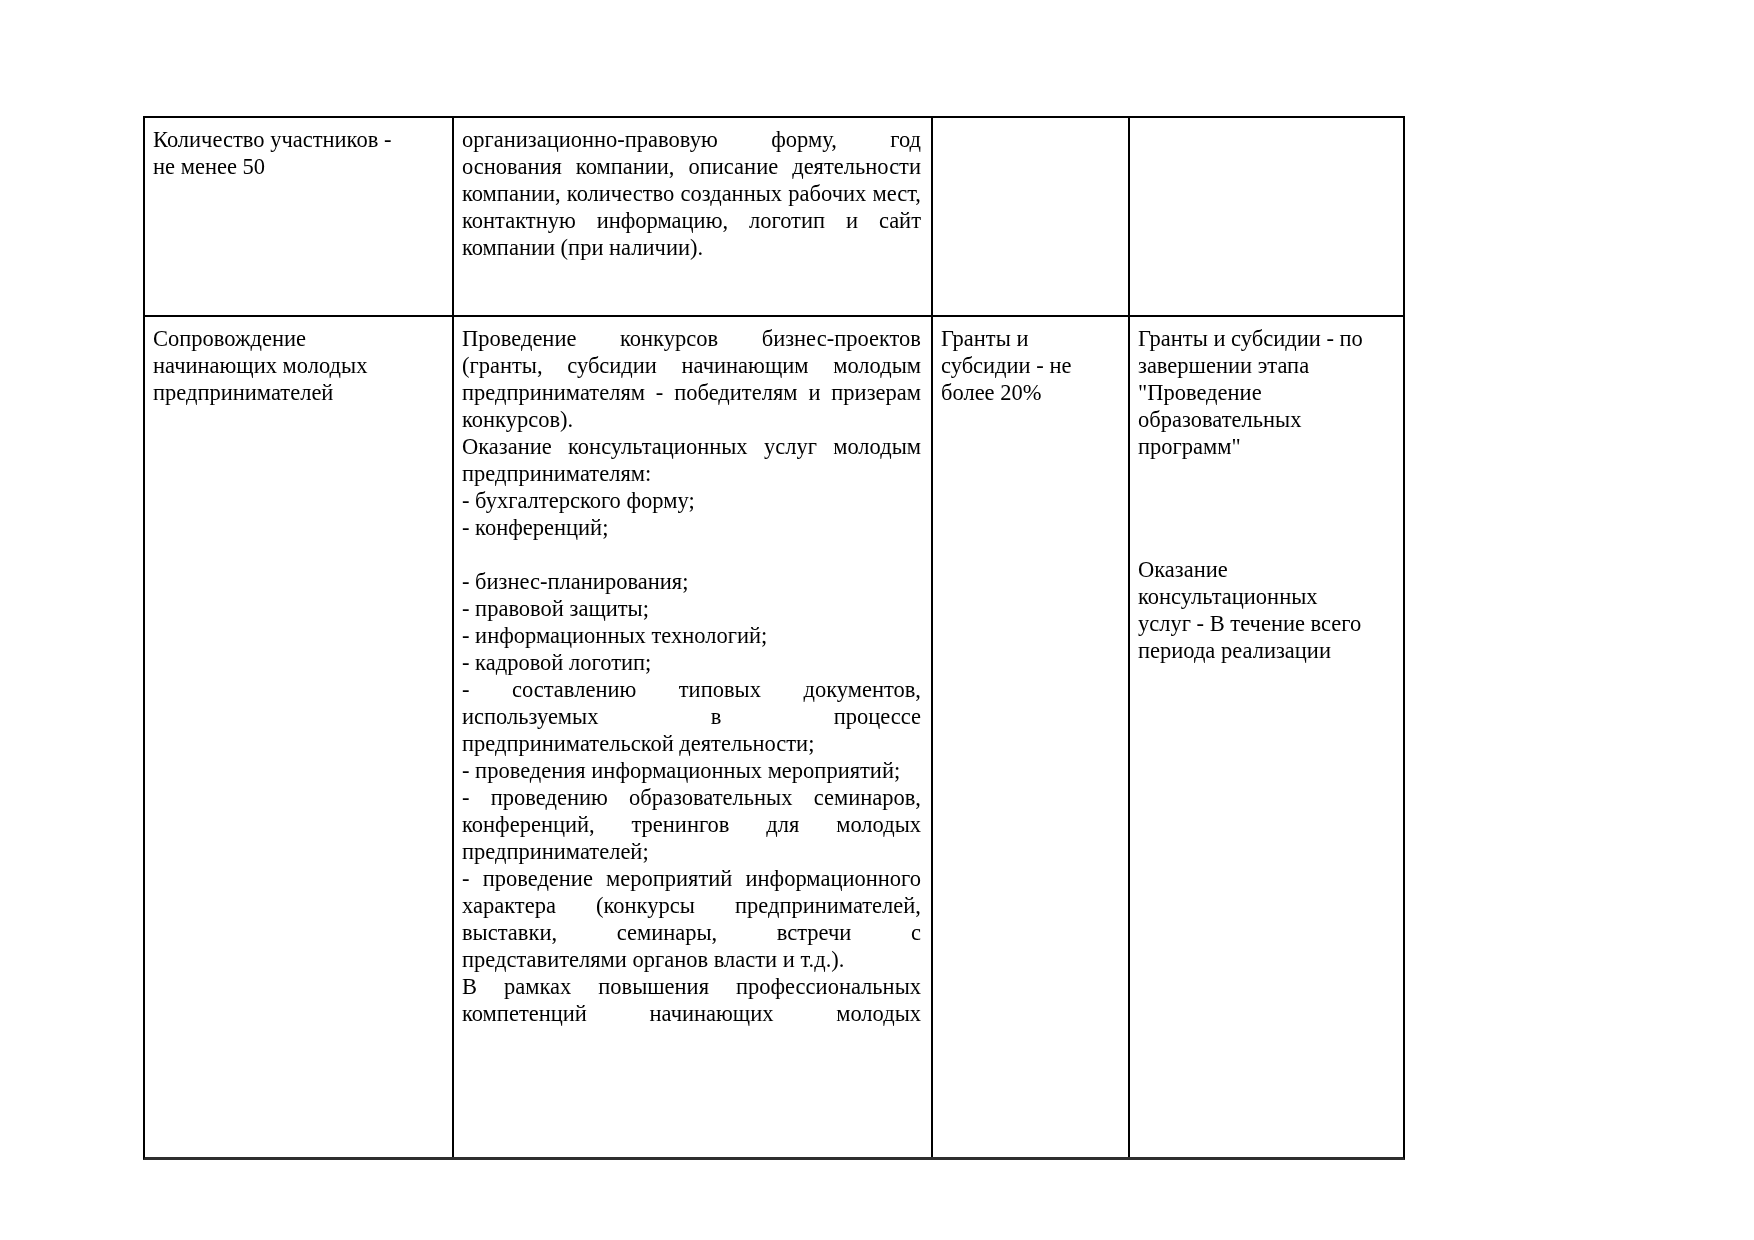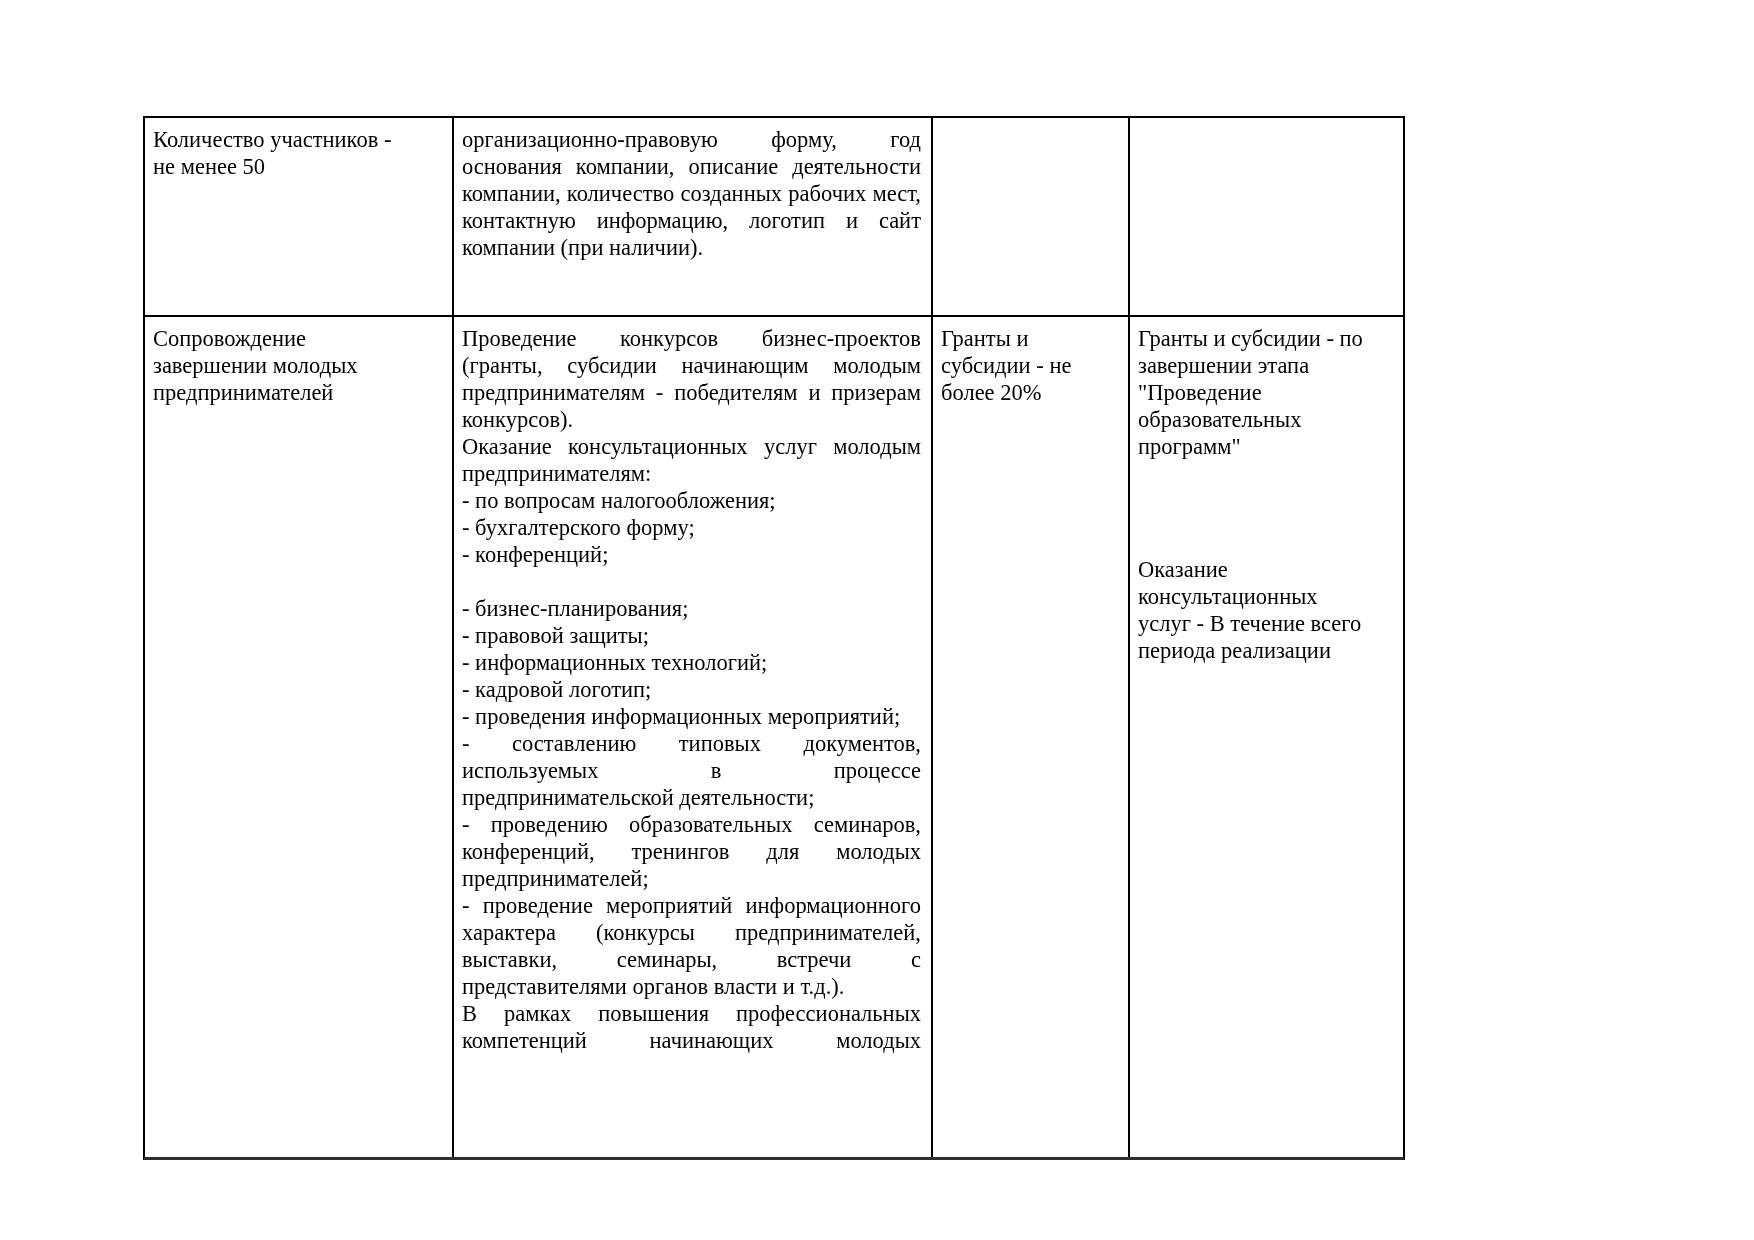--- a/index.html
+++ b/index.html
@@ -55,36 +55,35 @@
       </div>
       <div class="t-cell col-1">
         <p class="para justify">организационно-правовую форму, год основания компании, описание деятельности компании, количество созданных рабочих мест, контактную информацию, логотип и сайт компании (при наличии).</p>
       </div>
       <div class="t-cell col-2"></div>
       <div class="t-cell col-3"></div>
     </div>
     <div class="t-row t-row-1">
       <div class="t-cell col-0">
         <p class="para">Сопровождение
-завершении молодых
+начинающих молодых
 предпринимателей</p>
       </div>
       <div class="t-cell col-1">
         <p class="para justify">Проведение конкурсов бизнес-проектов (гранты, субсидии начинающим молодым предпринимателям - победителям и призерам конкурсов).</p>
         <p class="para justify">Оказание консультационных услуг молодым предпринимателям:</p>
-        <p class="para justify">- по вопросам налогообложения;</p>
         <p class="para justify">- бухгалтерского форму;</p>
         <p class="para justify">- конференций;</p>
         <p class="para justify empty-line"></p>
         <p class="para justify">- бизнес-планирования;</p>
         <p class="para justify">- правовой защиты;</p>
         <p class="para justify">- информационных технологий;</p>
         <p class="para justify">- кадровой логотип;</p>
+        <p class="para justify">- составлению типовых документов, используемых в процессе предпринимательской деятельности;</p>
         <p class="para justify">- проведения информационных мероприятий;</p>
-        <p class="para justify">- составлению типовых документов, используемых в процессе предпринимательской деятельности;</p>
         <p class="para justify">- проведению образовательных семинаров, конференций, тренингов для молодых предпринимателей;</p>
         <p class="para justify">- проведение мероприятий информационного характера (конкурсы предпринимателей, выставки, семинары, встречи с представителями органов власти и т.д.).</p>
         <p class="para justify justify-cut">В рамках повышения профессиональных компетенций начинающих молодых</p>
       </div>
       <div class="t-cell col-2">
         <p class="para">Гранты и
 субсидии - не
 более 20%</p>
       </div>
       <div class="t-cell col-3">

